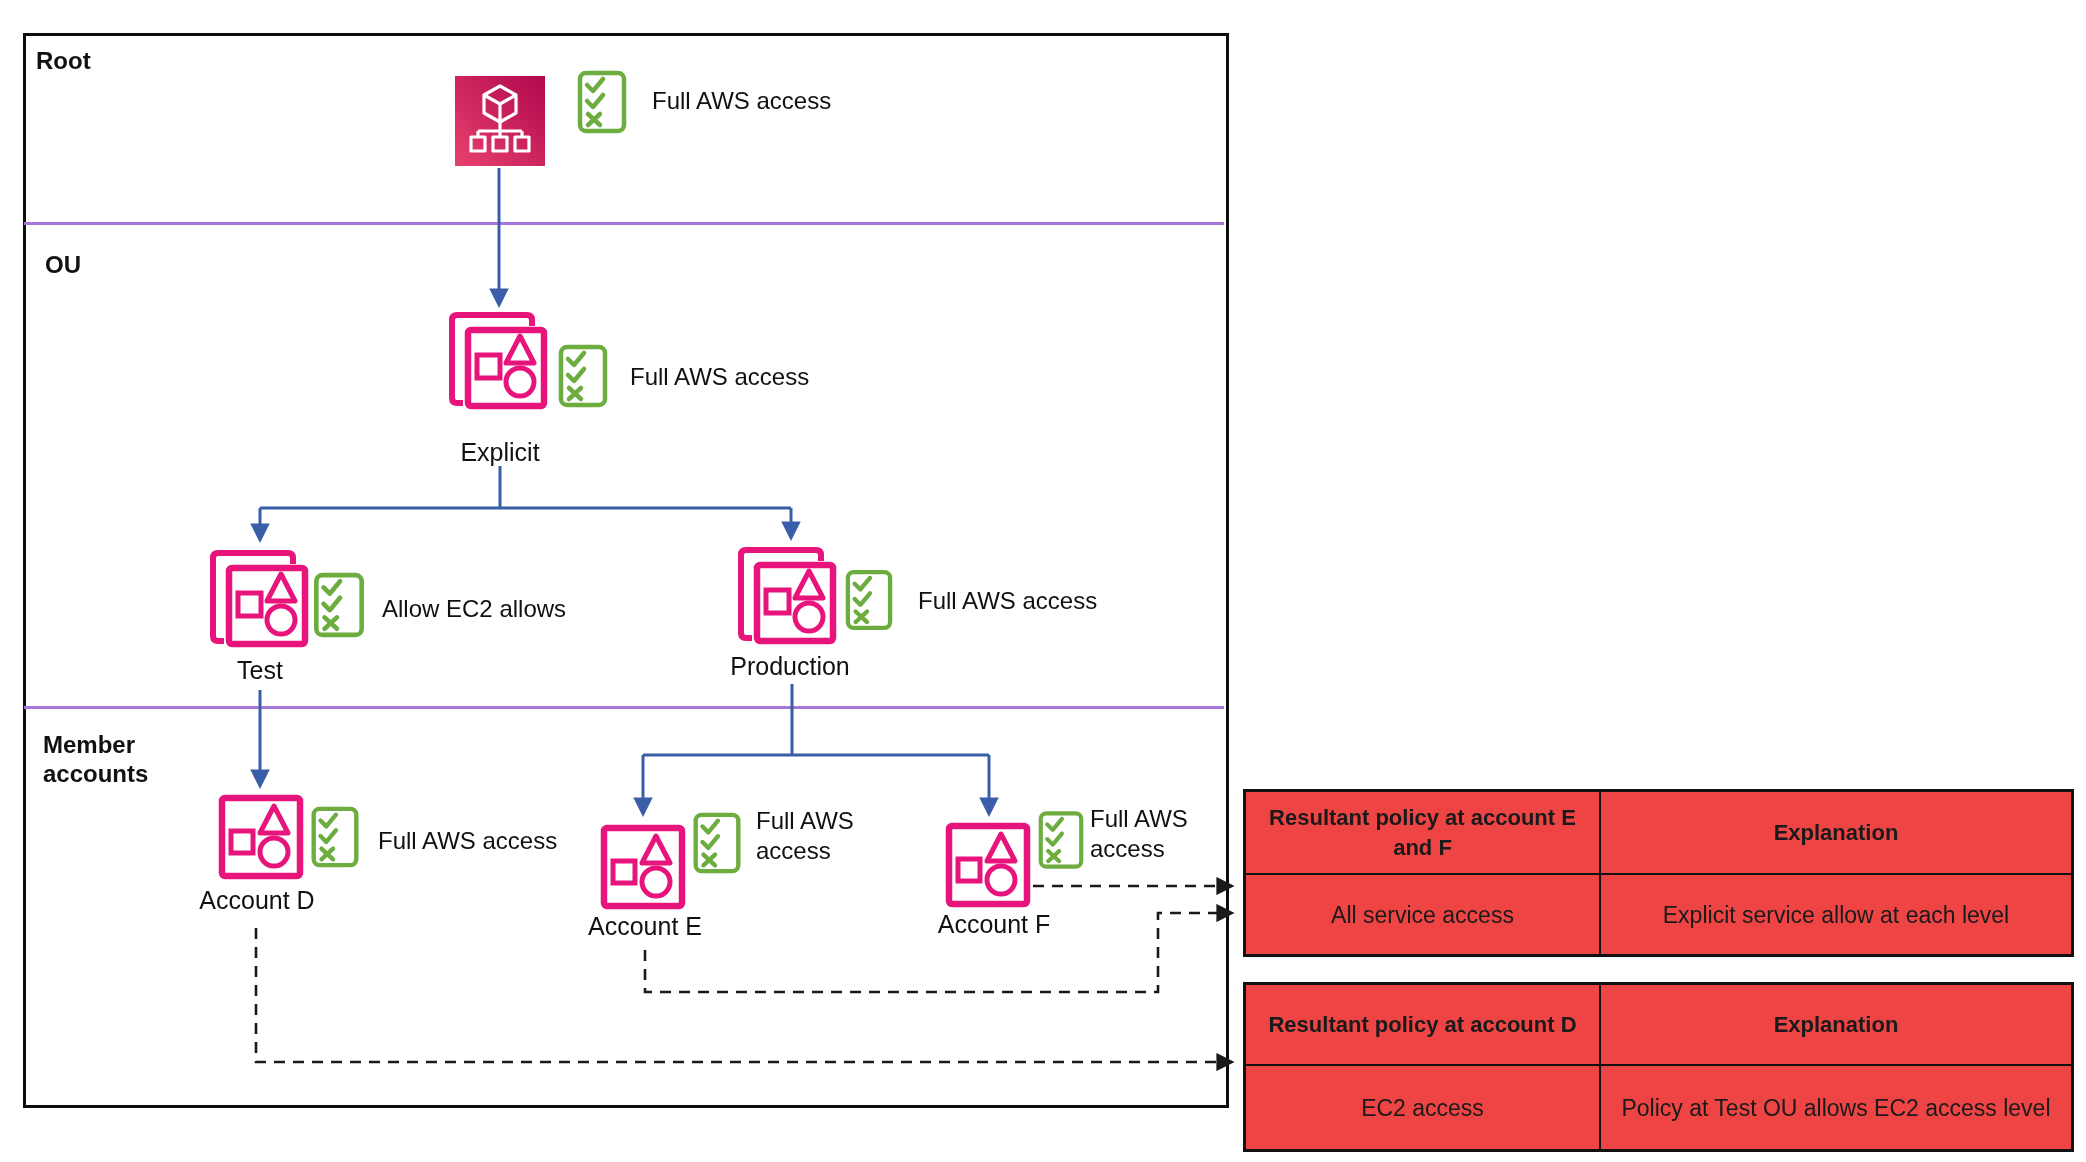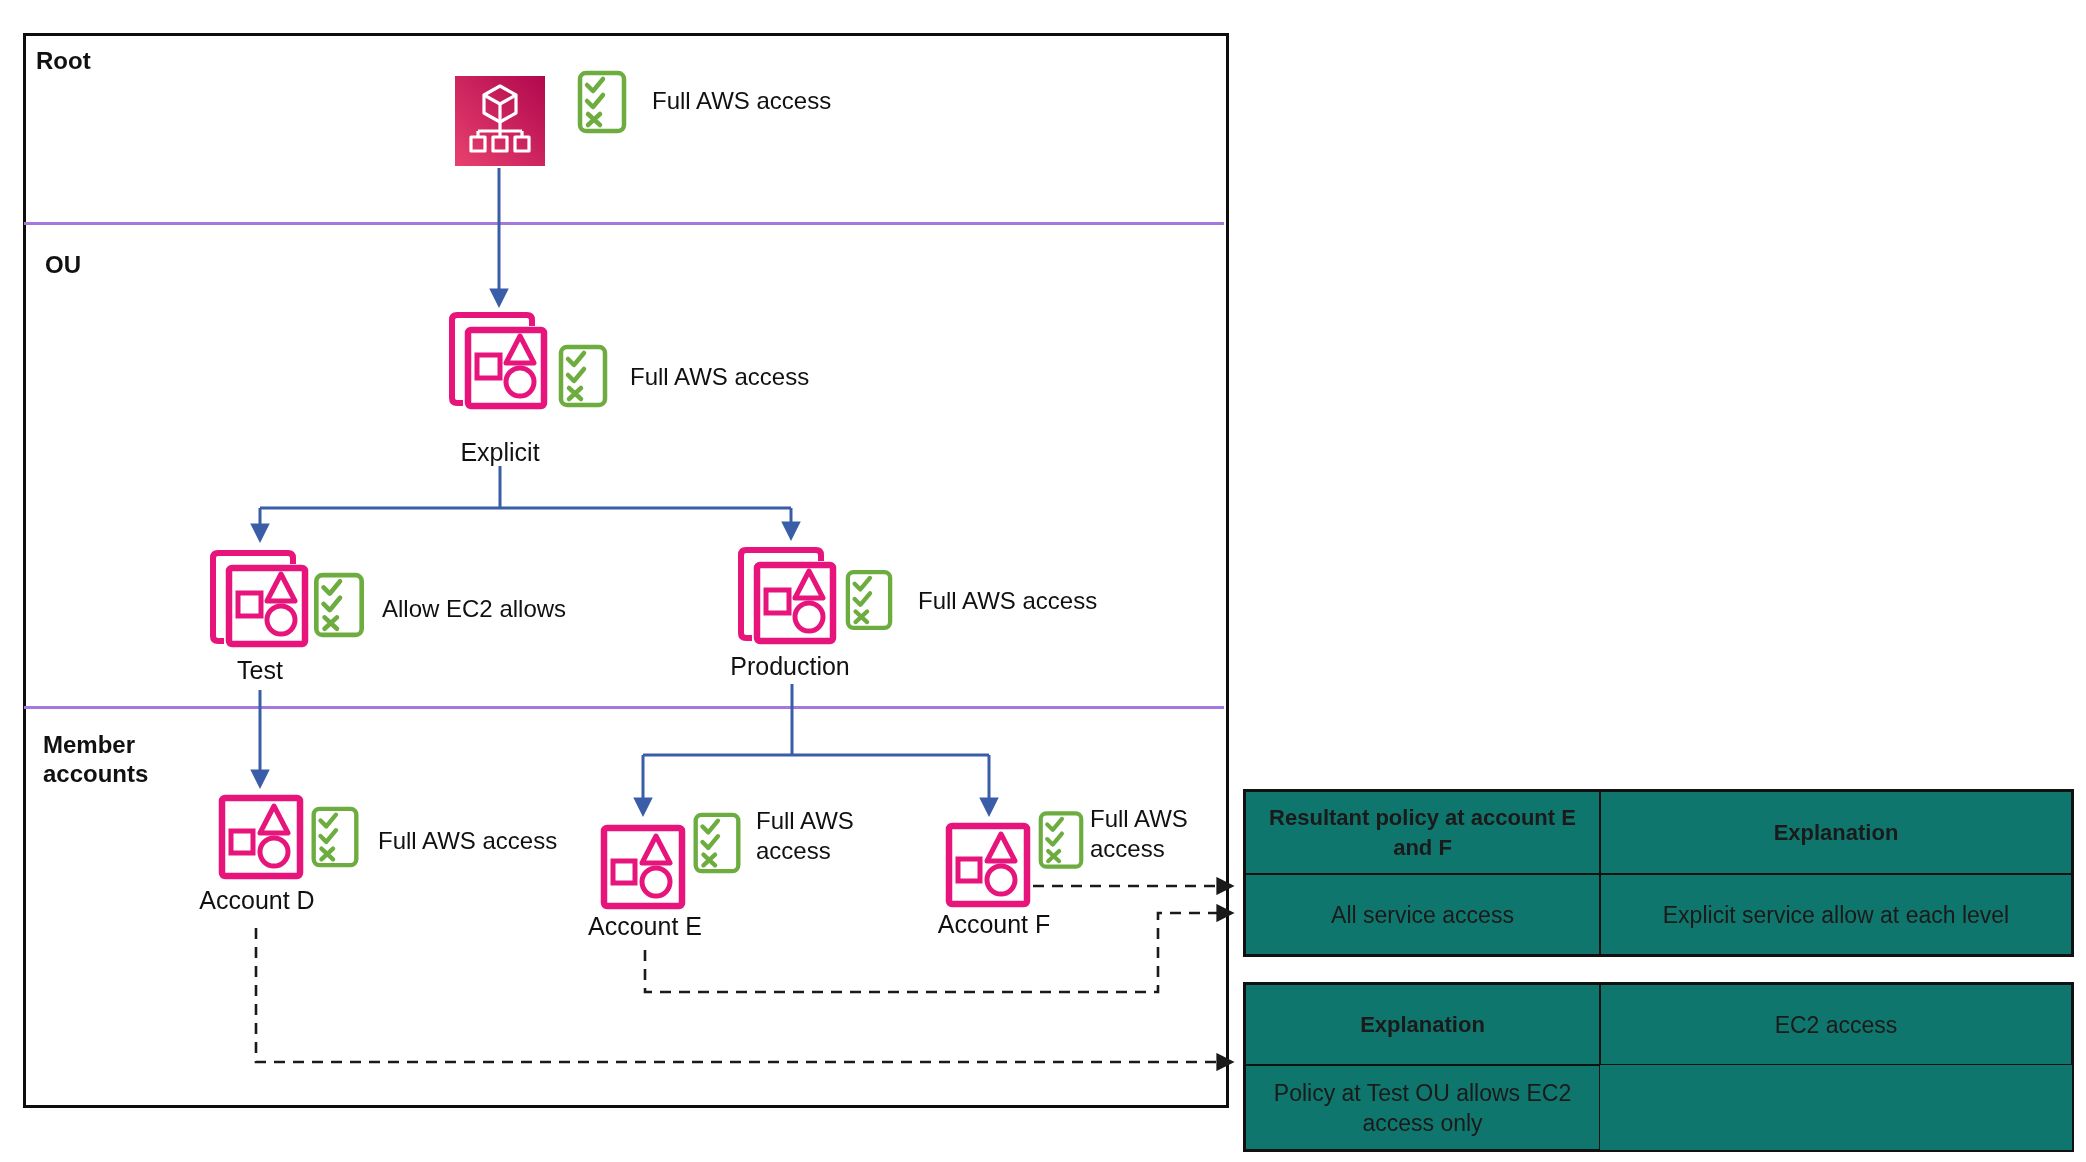--- a/index.html
+++ b/index.html
@@ -14,21 +14,21 @@
   .nodelabel{position:absolute;font-size:25px;font-weight:500;color:#111;
              transform:translateX(-50%);white-space:nowrap;}
   .policy{position:absolute;font-size:24px;font-weight:400;color:#111;line-height:30px;}
   .connectors{position:absolute;left:0;top:0;pointer-events:none;}
   .blue{stroke:#3a5da8;stroke-width:3;fill:none;}
   .dash{stroke:#1a1a1a;stroke-width:2.6;fill:none;stroke-dasharray:11 8;}
   .icon svg{display:block;}
   .orgbox{position:absolute;width:90px;height:90px;
           background:linear-gradient(45deg,#e8416f 0%,#b0084d 100%);}
   .rtable{position:absolute;display:grid;grid-template-columns:355px 472px;
-          border:2px solid #111;background:#0f766e;}
+          border:2px solid #111;background:#ef4444;}
   .cell{display:flex;align-items:center;justify-content:center;text-align:center;
         border:1.5px solid #111;padding:4px 12px;box-sizing:border-box;}
   .th{font-weight:bold;font-size:22px;line-height:30px;}
   .td{font-size:23px;line-height:30px;}
   .hidden-defs{position:absolute;width:0;height:0;overflow:hidden;}
 </style>
 </head>
 <body>
 
 <div class="canvas">
@@ -188,18 +188,19 @@
   <div class="nodelabel" style="left:994px;top:910px">Account F</div>
 
   <div class="rtable" style="left:1243px;top:789px;grid-template-rows:83px 81px">
     <div class="cell th">Resultant policy at account E and F</div>
     <div class="cell th">Explanation</div>
     <div class="cell td">All service access</div>
     <div class="cell td">Explicit service allow at each level</div>
   </div>
 
   <div class="rtable" style="left:1243px;top:982px;grid-template-rows:81px 85px">
+    <div class="cell th">Resultant policy at account D</div>
     <div class="cell th">Explanation</div>
     <div class="cell td">EC2 access</div>
-    <div class="cell td">Policy at Test OU allows EC2 access only</div>
+    <div class="cell td">Policy at Test OU allows EC2 access level</div>
   </div>
 
 </div>
 
 </body></html>

